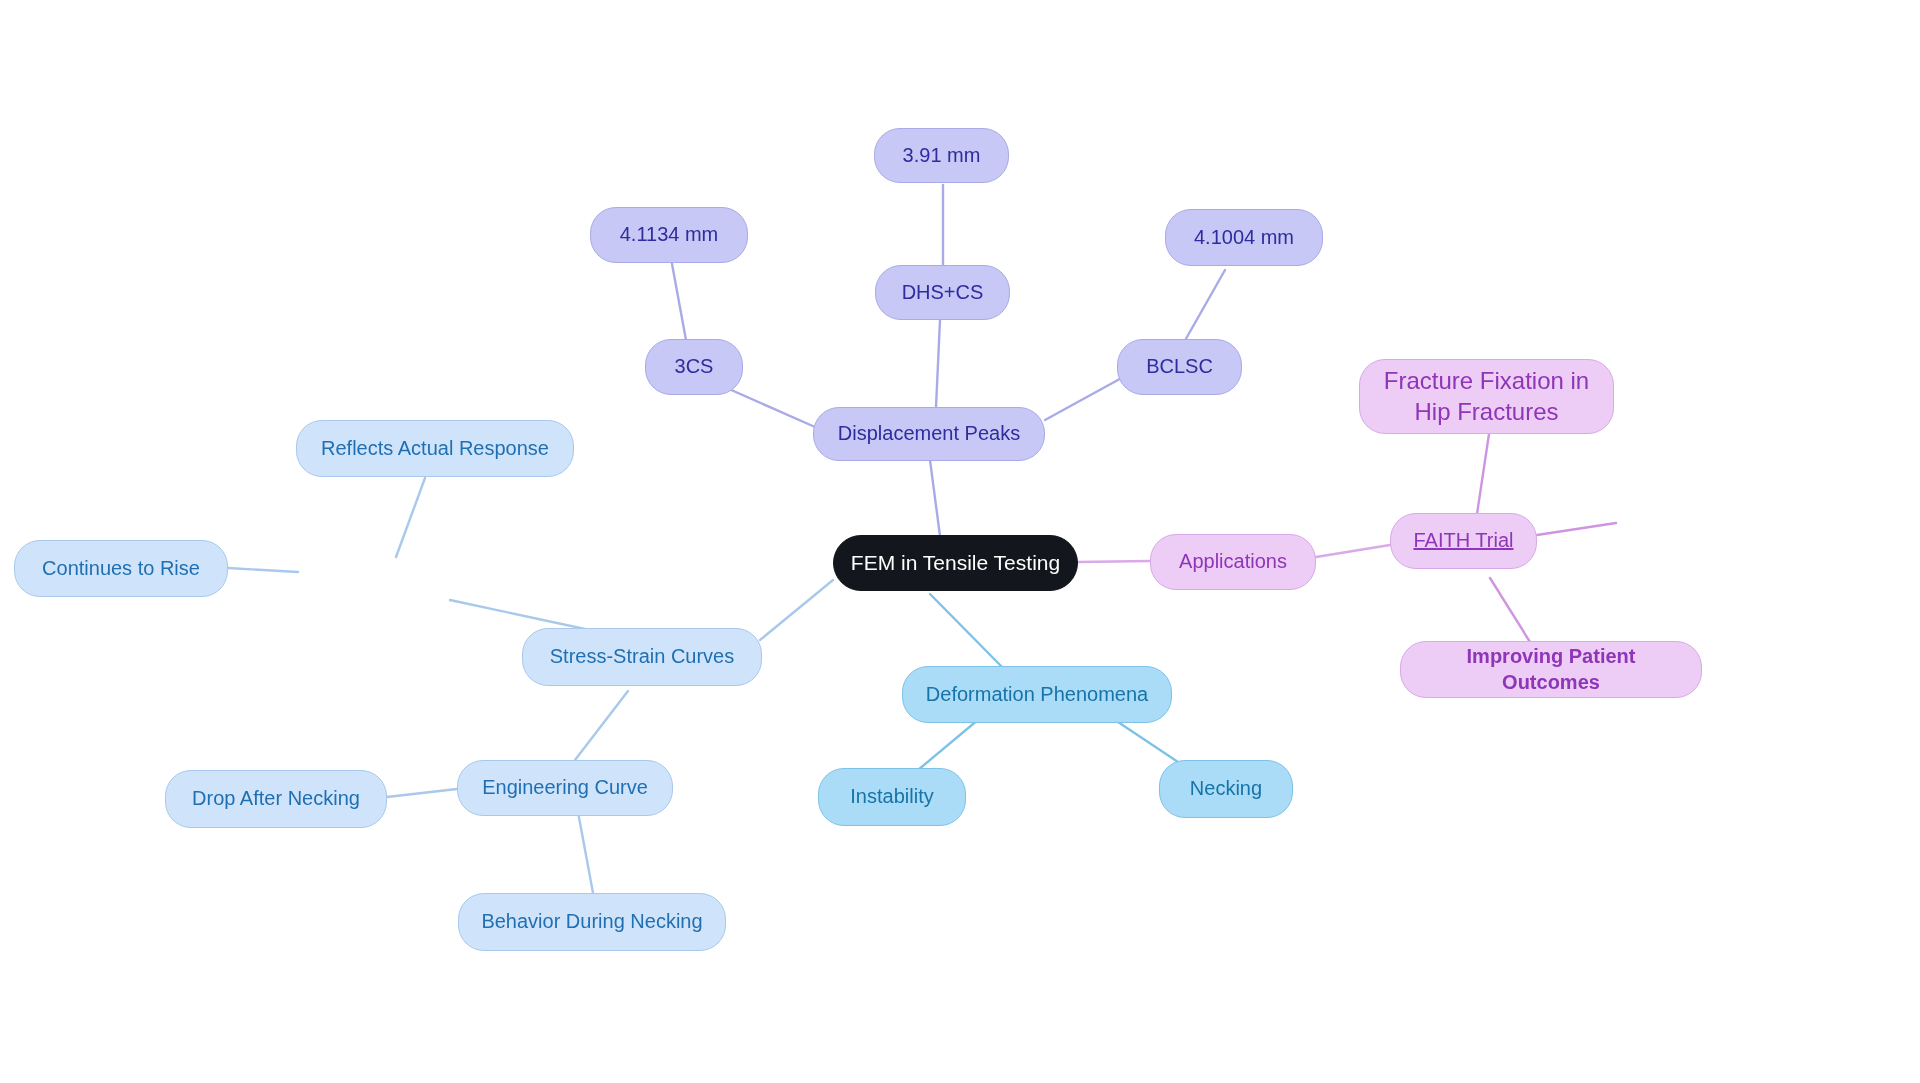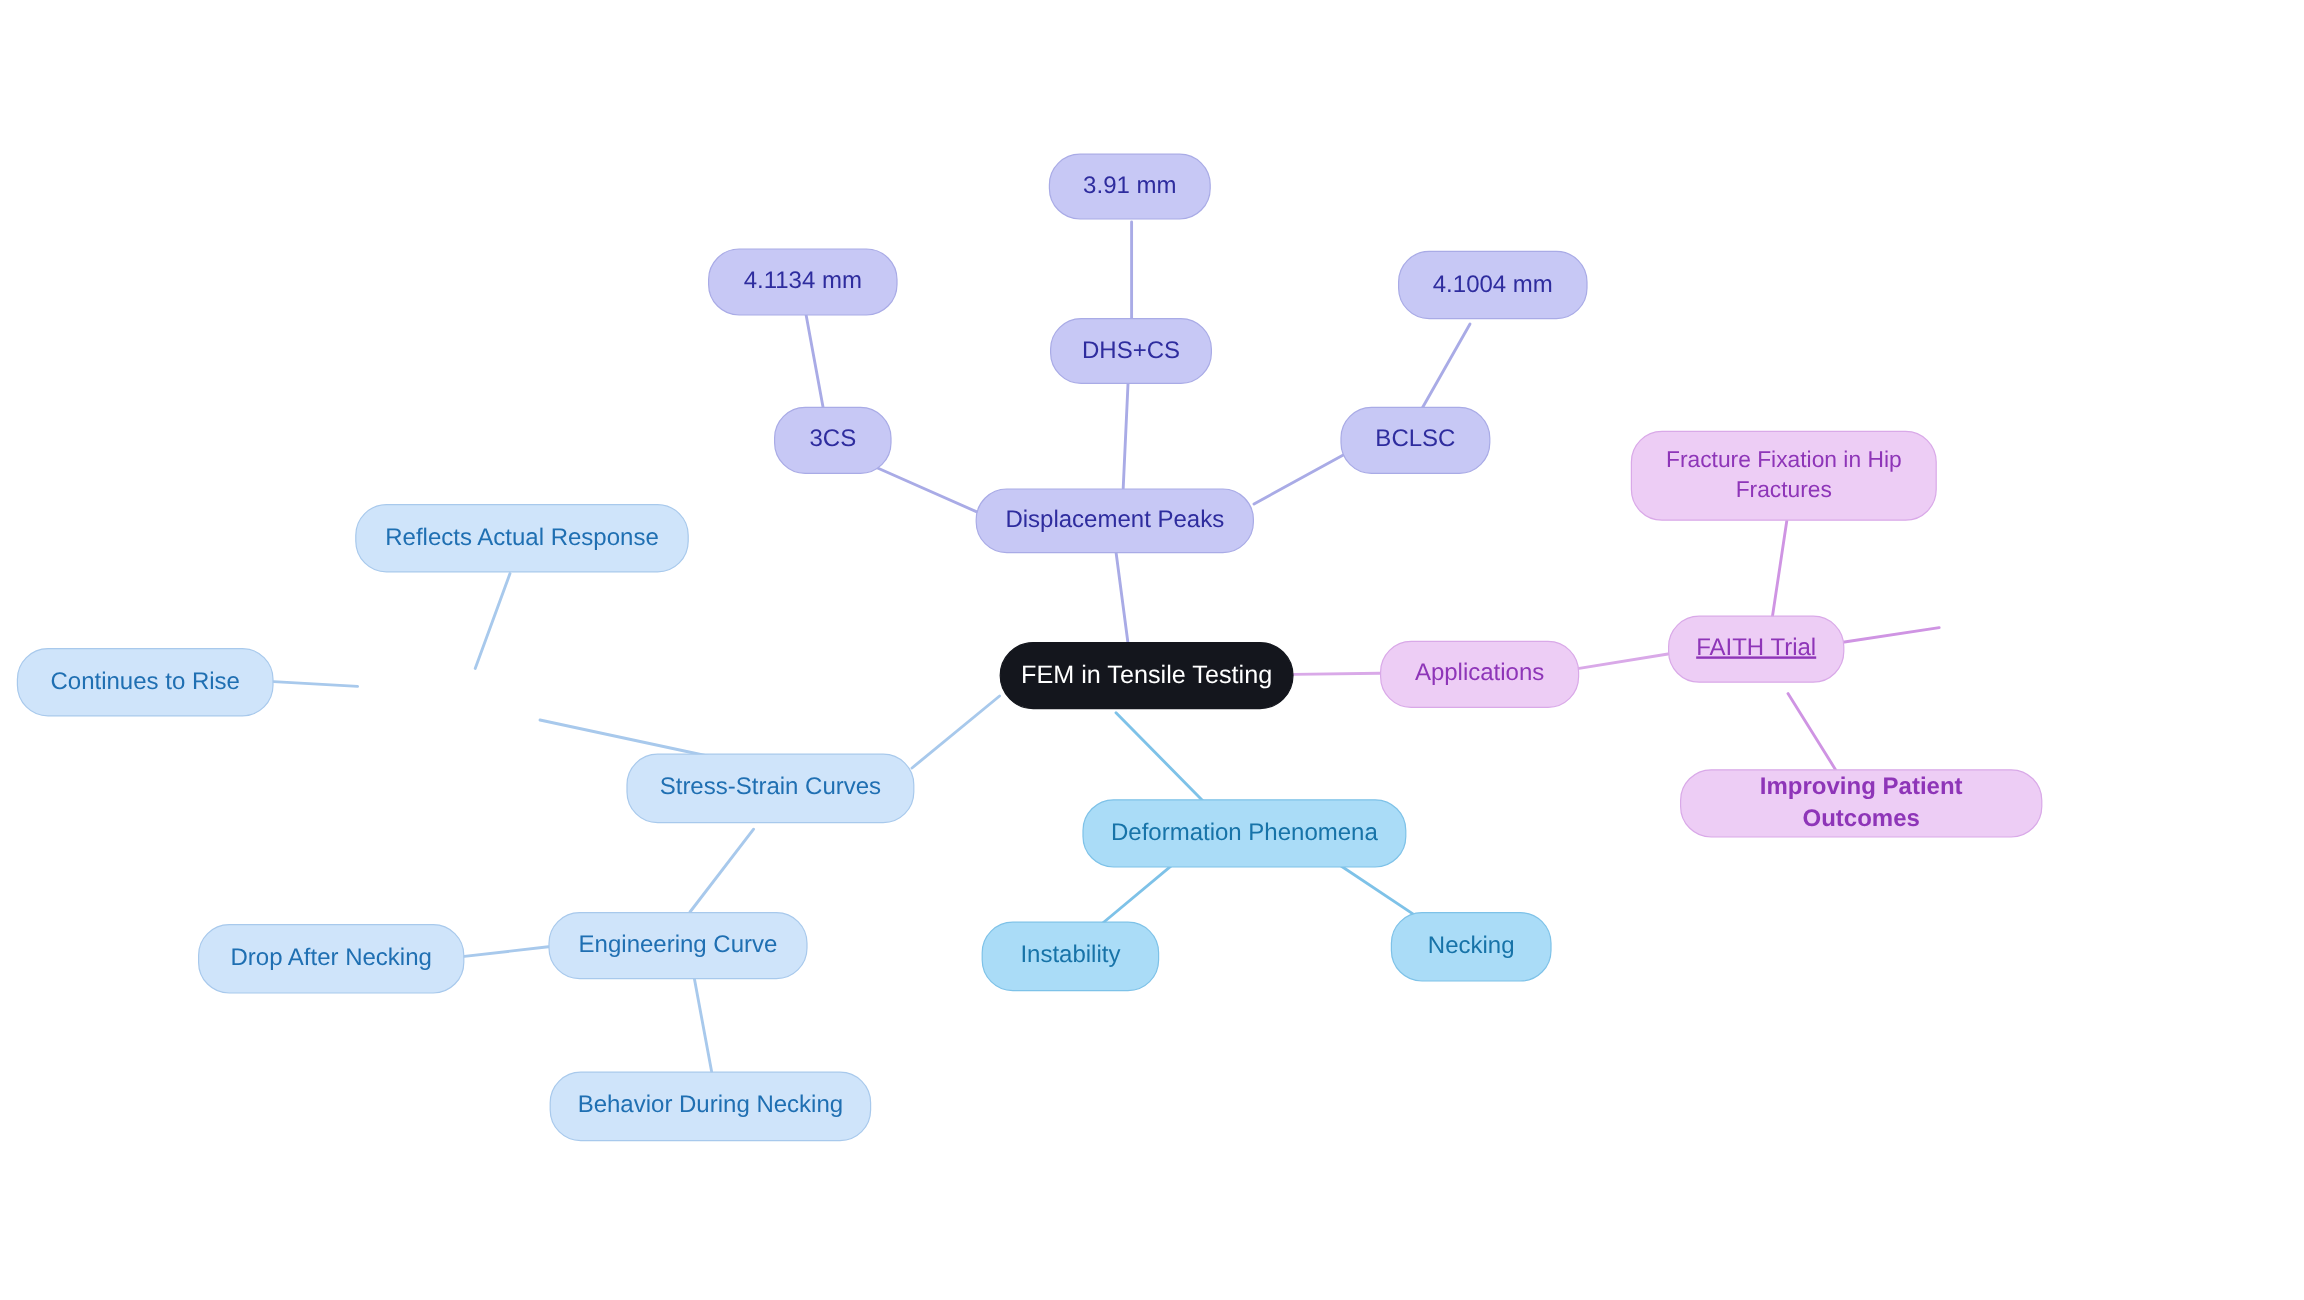--- a/index.html
+++ b/index.html
@@ -63,21 +63,21 @@
     background: #aadcf7;
     border-color: #7ec2e8;
     color: #1773a8;
   }
   .node.pink {
     background: #edcdf5;
     border-color: #d9a9e8;
     color: #8e35b8;
   }
   .s-lg { font-size: 20px; }
-  .s-md { font-size: 19px; }
+  .s-md { font-size: 24px; }
 </style>
 </head>
 <body>
 
 <div id="canvas">
 
   <svg id="edges" viewBox="0 0 1920 1083">
     <g fill="none" stroke-width="2.4" stroke-linecap="round">
 
       <path d="M 940 536 L 930 460" stroke="#a9abe6"></path>

